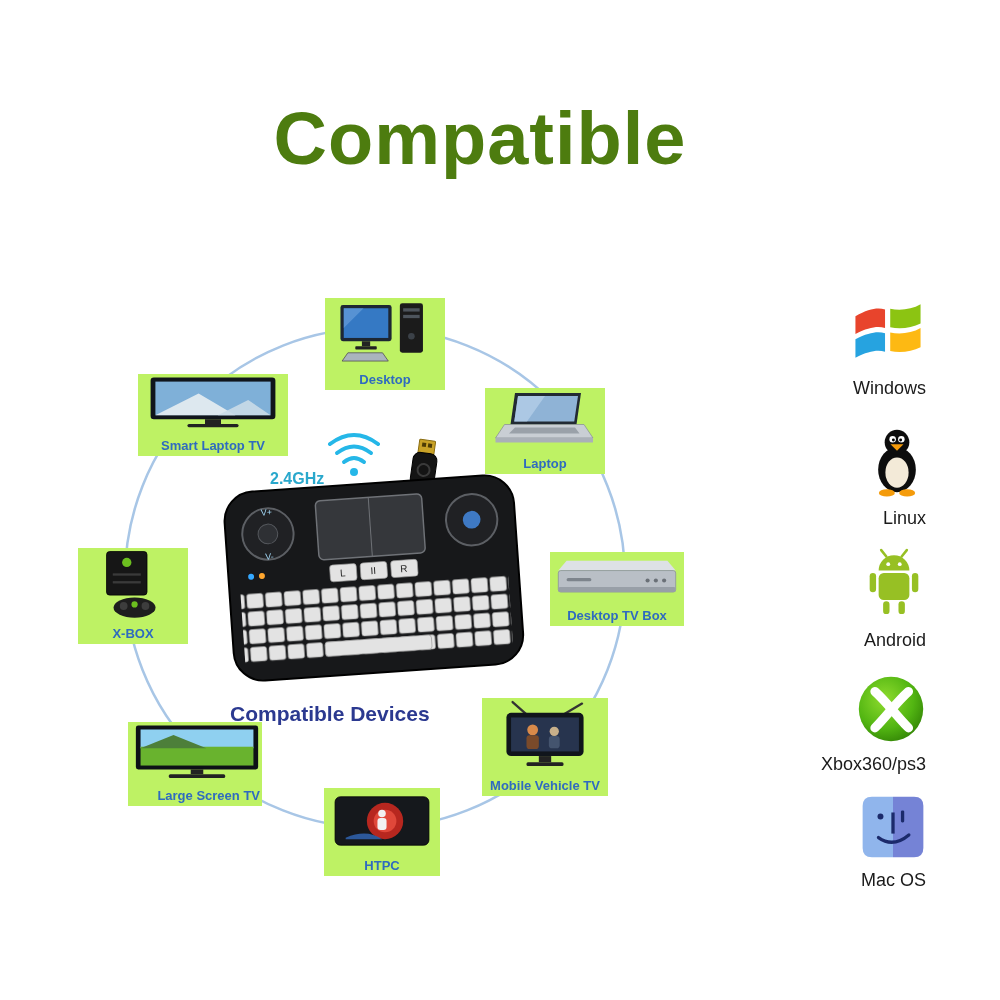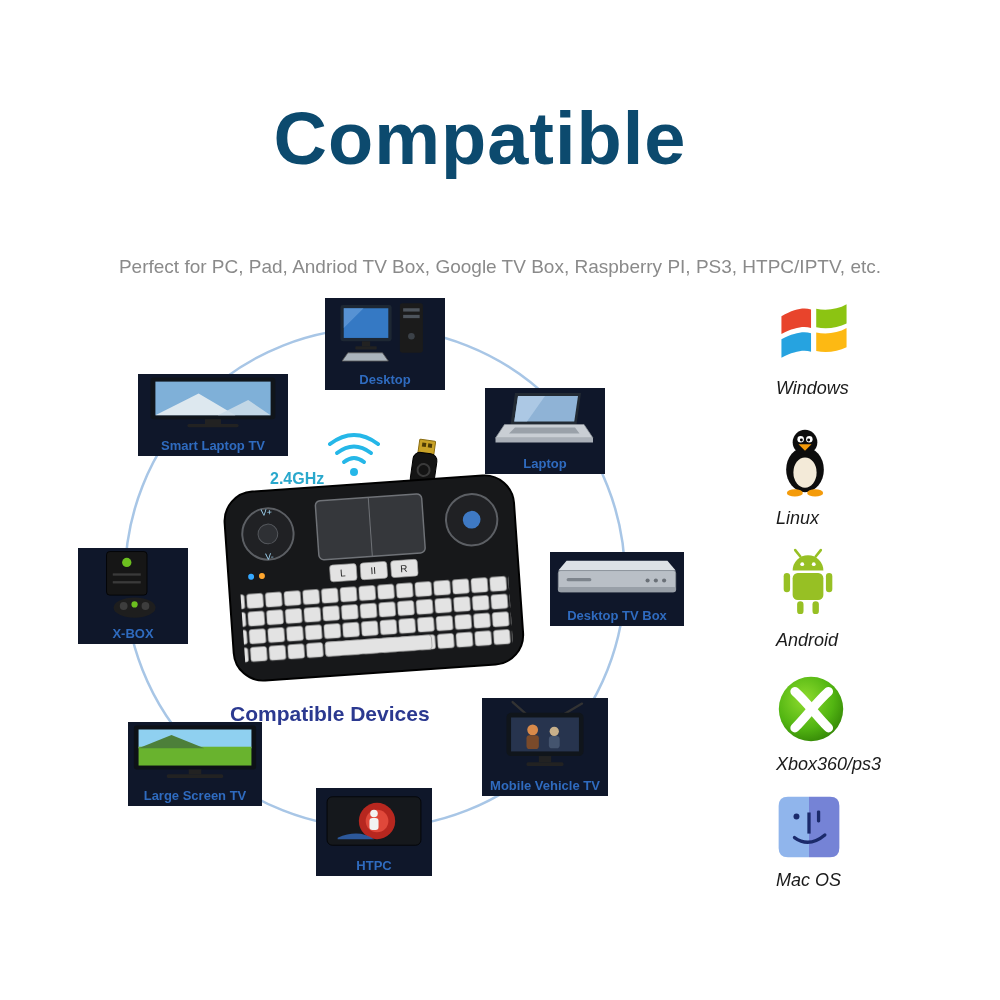--- a/index.html
+++ b/index.html
@@ -3,58 +3,57 @@
 <meta charset="utf-8">
 <style>
   * { box-sizing: border-box; margin: 0; padding: 0; }
   body { background: #ffffff; font-family: "Liberation Sans", sans-serif; }
   #canvas {
     position: relative; width: 1000px; height: 1000px;
     background: #ffffff; overflow: hidden; margin: 0 auto;
   }
   .page-title {
     position: absolute; left: 0; top: 96px; width: 960px;
-    text-align: center; color: #0c4a6e;
+    text-align: center; color: #4d7c0f;
     font-size: 74px; font-weight: bold; letter-spacing: 1px;
   }
   .page-subtitle {
     position: absolute; left: 0; top: 256px; width: 1000px;
     text-align: center; color: #8a8a8a; font-size: 19px;
   }
   #ring-svg { position: absolute; left: 0; top: 0; z-index: 0; }
   .device {
-    position: absolute; z-index: 2; text-align: center; background: #0f172a;
+    position: absolute; z-index: 2; text-align: center; background: #bef264;
     padding: 2px;
   }
   .device-label {
     color: #2f6bbf; font-weight: bold; font-size: 13px; margin-top: 3px;
     line-height: 1.15;
   }
   .center-kb { position: absolute; left: 226px; top: 476px; z-index: 3; transform: rotate(-4deg); }
   .center-label {
     position: absolute; left: 230px; top: 702px; width: 290px; z-index: 3;
     color: #2b3990; font-weight: bold; font-size: 21px;
   }
   .wifi-wrap { position: absolute; left: 322px; top: 428px; z-index: 3; }
   .freq-label {
     position: absolute; left: 270px; top: 470px; z-index: 3;
     color: #2aa8cc; font-weight: bold; font-size: 16px;
   }
   .dongle-wrap { position: absolute; left: 404px; top: 438px; z-index: 3; transform: rotate(8deg); }
-  .os-item { position: absolute; left: 776px; width: 150px; text-align: left; z-index: 2; font-style: italic; }
+  .os-item { position: absolute; left: 776px; width: 150px; text-align: right; z-index: 2; }
   .os-label { color: #1a1a1a; font-size: 18px; margin-top: 6px; }
   .icon { display: inline-block; line-height: 0; }
 </style>
 </head>
 <body>
 
 <div id="canvas">
 
   <div class="page-title">Compatible</div>
-  <div class="page-subtitle">Perfect for PC, Pad, Andriod TV Box, Google TV Box, Raspberry PI, PS3, HTPC/IPTV, etc.</div>
 
   <svg id="ring-svg" width="1000" height="1000">
     <circle cx="375" cy="578" r="250" fill="none" stroke="#a8c6e6" stroke-width="2.5"></circle>
   </svg>
 
   <div class="device" style="left:325px; top:298px; width:120px;">
     <span class="icon">
       <svg width="100" height="66" viewBox="0 0 120 80">
         <rect x="6" y="6" width="62" height="44" rx="3" fill="#1d2733"></rect>
         <rect x="10" y="10" width="54" height="36" fill="#3579c4"></rect>
@@ -111,35 +110,35 @@
         <rect x="46" y="45" width="16" height="18" rx="4" fill="#7a4a2a"></rect>
         <circle cx="82" cy="40" r="6" fill="#c8b08a"></circle>
         <rect x="75" y="46" width="14" height="16" rx="4" fill="#44546e"></rect>
         <rect x="62" y="72" width="16" height="8" fill="#222"></rect>
         <rect x="46" y="80" width="48" height="5" rx="2" fill="#222"></rect>
       </svg>
     </span>
     <div class="device-label">Mobile Vehicle TV</div>
   </div>
 
-  <div class="device" style="left:316px; top:788px; width:116px;">
+  <div class="device" style="left:324px; top:788px; width:116px;">
     <span class="icon">
       <svg width="106" height="62" viewBox="0 0 140 80">
         <rect x="8" y="8" width="124" height="64" rx="7" fill="#15181c" stroke="#000" stroke-width="1"></rect>
         <circle cx="74" cy="40" r="24" fill="#b7271f"></circle>
         <circle cx="74" cy="40" r="15" fill="#e0483a"></circle>
         <path d="M22,62 Q50,50 70,64 L22,64 Z" fill="#2f5fa8" opacity="0.9"></path>
         <circle cx="70" cy="30" r="5" fill="#f2f2f2"></circle>
         <rect x="64" y="36" width="12" height="16" rx="4" fill="#f2f2f2"></rect>
       </svg>
     </span>
     <div class="device-label">HTPC</div>
   </div>
 
-  <div class="device" style="left:128px; top:722px; width:134px;">
+  <div class="device" style="left:128px; top:722px; width:134px;text-align:right;">
     <span class="icon">
       <svg width="126" height="58" viewBox="0 0 160 74">
         <rect x="2" y="2" width="156" height="56" rx="3" fill="#0d1117"></rect>
         <rect x="8" y="7" width="144" height="24" fill="#8fd0f0"></rect>
         <rect x="8" y="29" width="144" height="24" fill="#69b32e"></rect>
         <polygon points="8,31 50,14 92,31" fill="#4d7f3a"></polygon>
         <rect x="72" y="58" width="16" height="6" fill="#222"></rect>
         <rect x="44" y="64" width="72" height="5" rx="2" fill="#222"></rect>
       </svg>
     </span>

